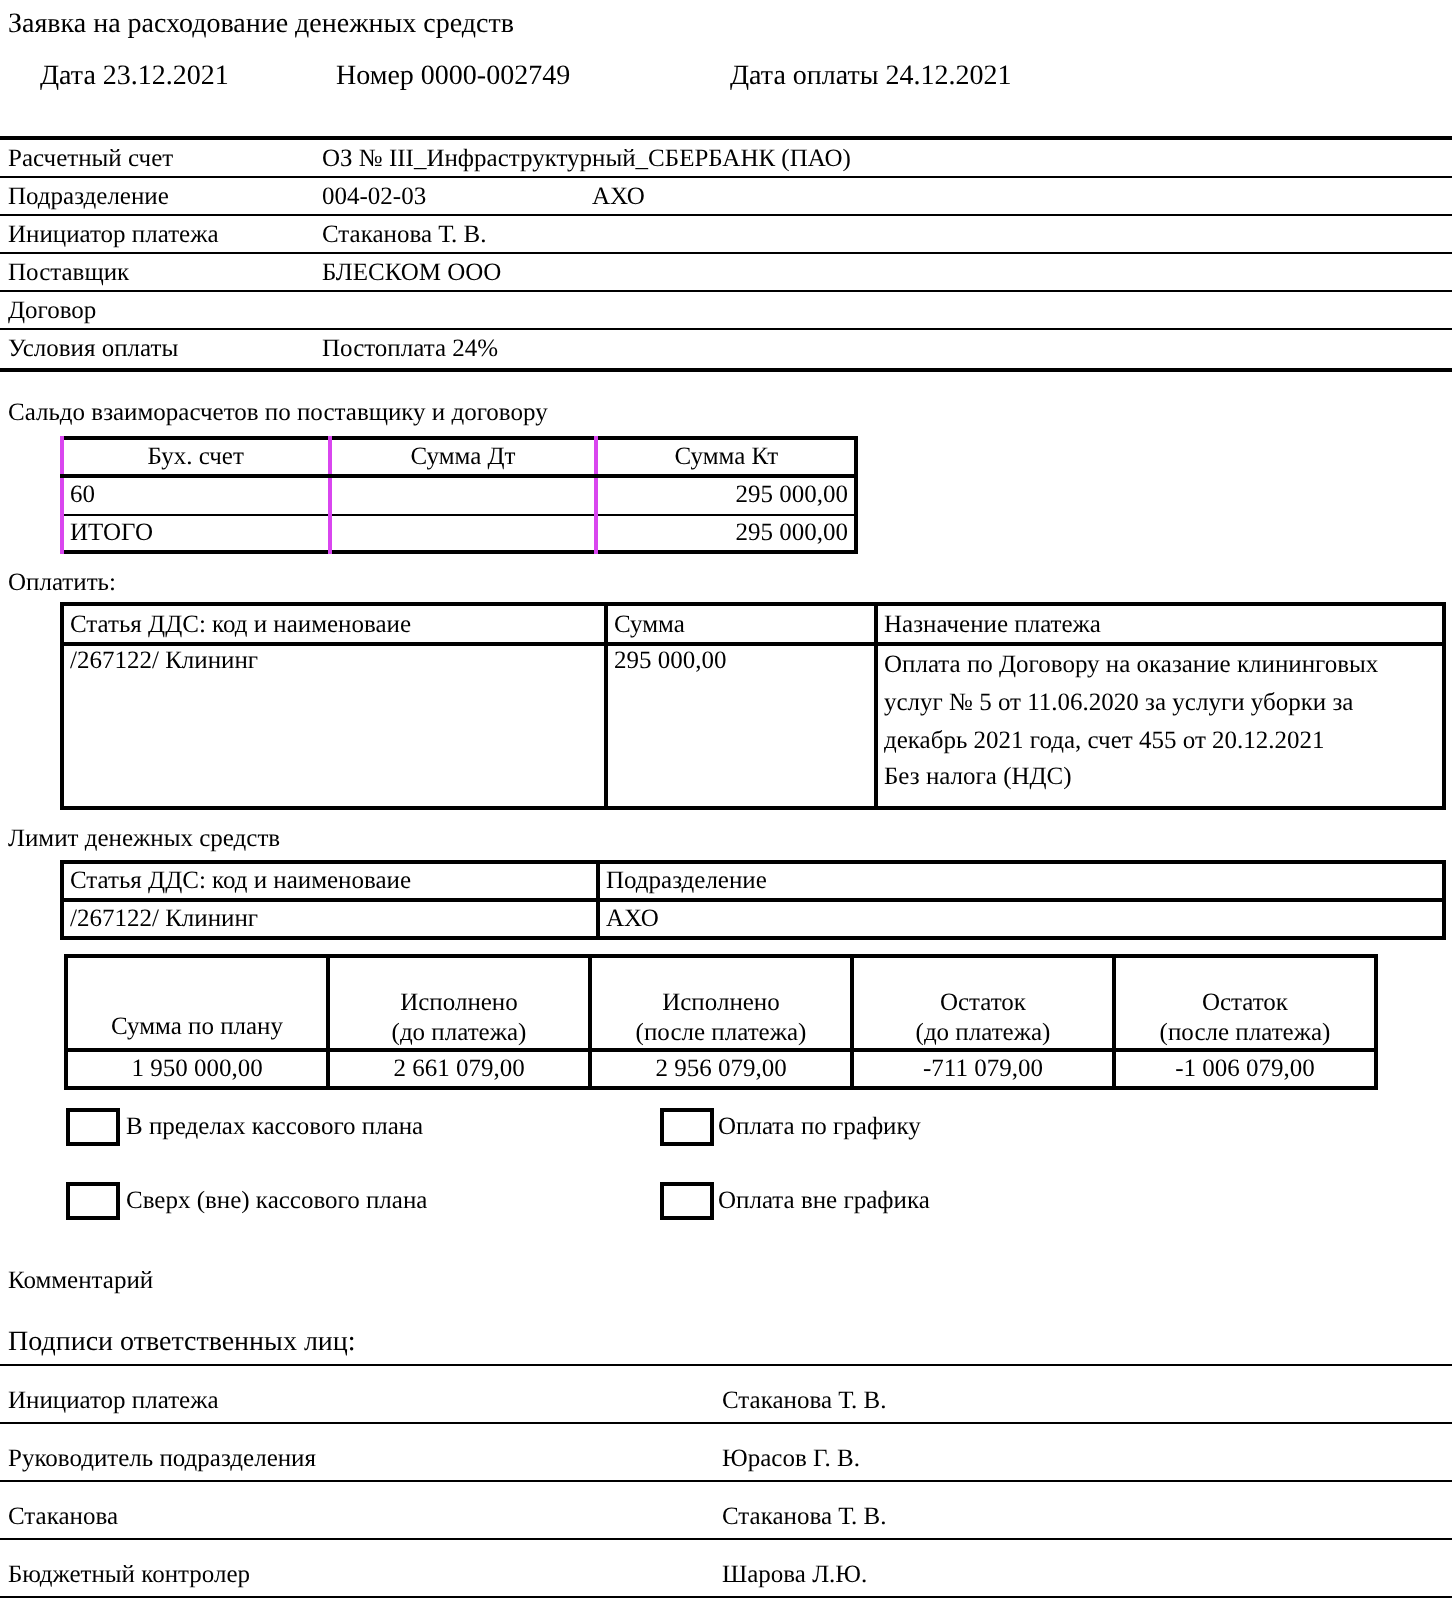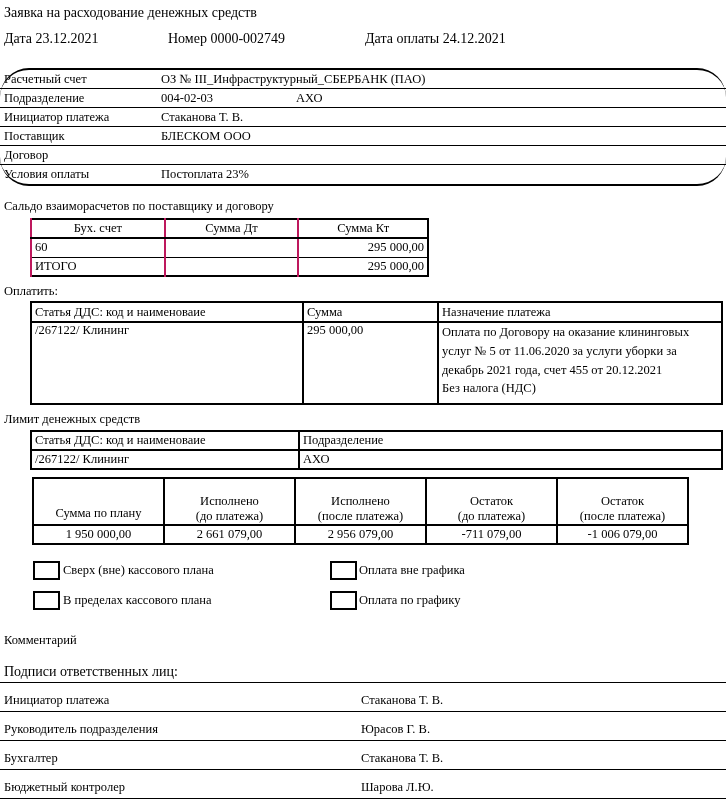--- a/index.html
+++ b/index.html
@@ -3,38 +3,38 @@
 <meta charset="utf-8">
 <style>
   *{box-sizing:border-box;margin:0;padding:0}
   html,body{background:#fff}
   body{width:726px;height:805px;overflow:hidden;color:#000;
        font-family:"Liberation Serif","DejaVu Serif",serif;font-size:12.5px;}
   .page{position:relative;width:726px;height:805px;padding-top:5px;}
 
   .title{font-size:14px;margin-left:4px;}
   .meta{position:relative;height:18px;margin-top:10px;font-size:14px;}
-  .meta .m1{position:absolute;left:4px;white-space:nowrap}
+  .meta .m1{position:absolute;left:20px;white-space:nowrap}
   .meta .m2{position:absolute;left:168px;white-space:nowrap}
   .meta .m3{position:absolute;left:365px;white-space:nowrap}
 
-  .details{margin-top:19px;border-top:2px solid #000;border-bottom:2px solid #000;border-radius:29px;}
+  .details{margin-top:19px;border-top:2px solid #000;border-bottom:2px solid #000;}
   .drow{display:flex;height:19px;align-items:center;border-bottom:1px solid #000;}
   .drow:last-child{border-bottom:none}
   .dlabel{width:161px;padding-left:4px;flex:none}
   .dval{flex:1;white-space:nowrap}
   .sub1{display:inline-block;width:135px}
 
   .sec-title{margin-left:4px}
   .saldo-title{margin-top:13px}
   table{border-collapse:collapse;table-layout:fixed}
   th{font-weight:normal}
 
   .saldo{margin-left:30px;margin-top:4px;width:399px;border:2px solid #000}
-  .saldo th,.saldo td{border-left:2px solid #be185d;height:19px;padding:0 3px;overflow:hidden}
+  .saldo th,.saldo td{border-left:2px solid #d946ef;height:19px;padding:0 3px;overflow:hidden}
   .saldo th{border-bottom:2px solid #000;text-align:center}
   .saldo tr.r1 td{border-bottom:1px solid #000}
   .num-r{text-align:right}.c{text-align:left}
 
   .pay-title{margin-top:7px}
   .pay{margin-left:30px;margin-top:2px;width:691px;border:2px solid #000}
   .pay th,.pay td{border-left:2px solid #000;padding:0 3px;overflow:hidden}
   .pay th{border-bottom:2px solid #000;height:20px;text-align:left}
   .pay td{vertical-align:top;height:82px}
   .purpose{line-height:1.5}
@@ -96,21 +96,21 @@
     </div>
     <div class="drow">
       <div class="dlabel">Поставщик</div>
       <div class="dval">БЛЕСКОМ ООО</div>
     </div>
     <div class="drow">
       <div class="dlabel">Договор</div>
     </div>
     <div class="drow">
       <div class="dlabel">Условия оплаты</div>
-      <div class="dval">Постоплата 23%</div>
+      <div class="dval">Постоплата 24%</div>
     </div>
   </div>
 
   <div class="sec-title saldo-title">Сальдо взаиморасчетов по поставщику и договору</div>
 
   <table class="saldo">
     <colgroup>
         <col style="width:133px">
         <col style="width:133px">
         <col style="width:129px">
@@ -197,47 +197,47 @@
     <tr>
       <td>1 950 000,00</td>
       <td>2 661 079,00</td>
       <td>2 956 079,00</td>
       <td>-711 079,00</td>
       <td>-1 006 079,00</td>
     </tr>
   </tbody>
     </table>
 
+  <div class="cbrow first">
+    <span class="cb p1"></span>
+    <span class="cbl p1">В пределах кассового плана</span>
+    <span class="cb p2"></span>
+    <span class="cbl p2">Оплата по графику</span>
+  </div>
   <div class="cbrow second">
     <span class="cb p1"></span>
     <span class="cbl p1">Сверх (вне) кассового плана</span>
     <span class="cb p2"></span>
     <span class="cbl p2">Оплата вне графика</span>
   </div>
-  <div class="cbrow first">
-    <span class="cb p1"></span>
-    <span class="cbl p1">В пределах кассового плана</span>
-    <span class="cb p2"></span>
-    <span class="cbl p2">Оплата по графику</span>
-  </div>
 
   <div class="comment">Комментарий</div>
 
   <div class="sig-title">Подписи ответственных лиц:</div>
 
   <div class="sig-row">
     <div class="sig-role">Инициатор платежа</div>
     <div class="sig-name">Стаканова Т. В.</div>
   </div>
   <div class="sig-row">
     <div class="sig-role">Руководитель подразделения</div>
     <div class="sig-name">Юрасов Г. В.</div>
   </div>
   <div class="sig-row">
-    <div class="sig-role">Бухгалтер</div>
+    <div class="sig-role">Стаканова</div>
     <div class="sig-name">Стаканова Т. В.</div>
   </div>
   <div class="sig-row">
     <div class="sig-role">Бюджетный контролер</div>
     <div class="sig-name">Шарова Л.Ю.</div>
   </div>
 
 </div>
 
 </body></html>

